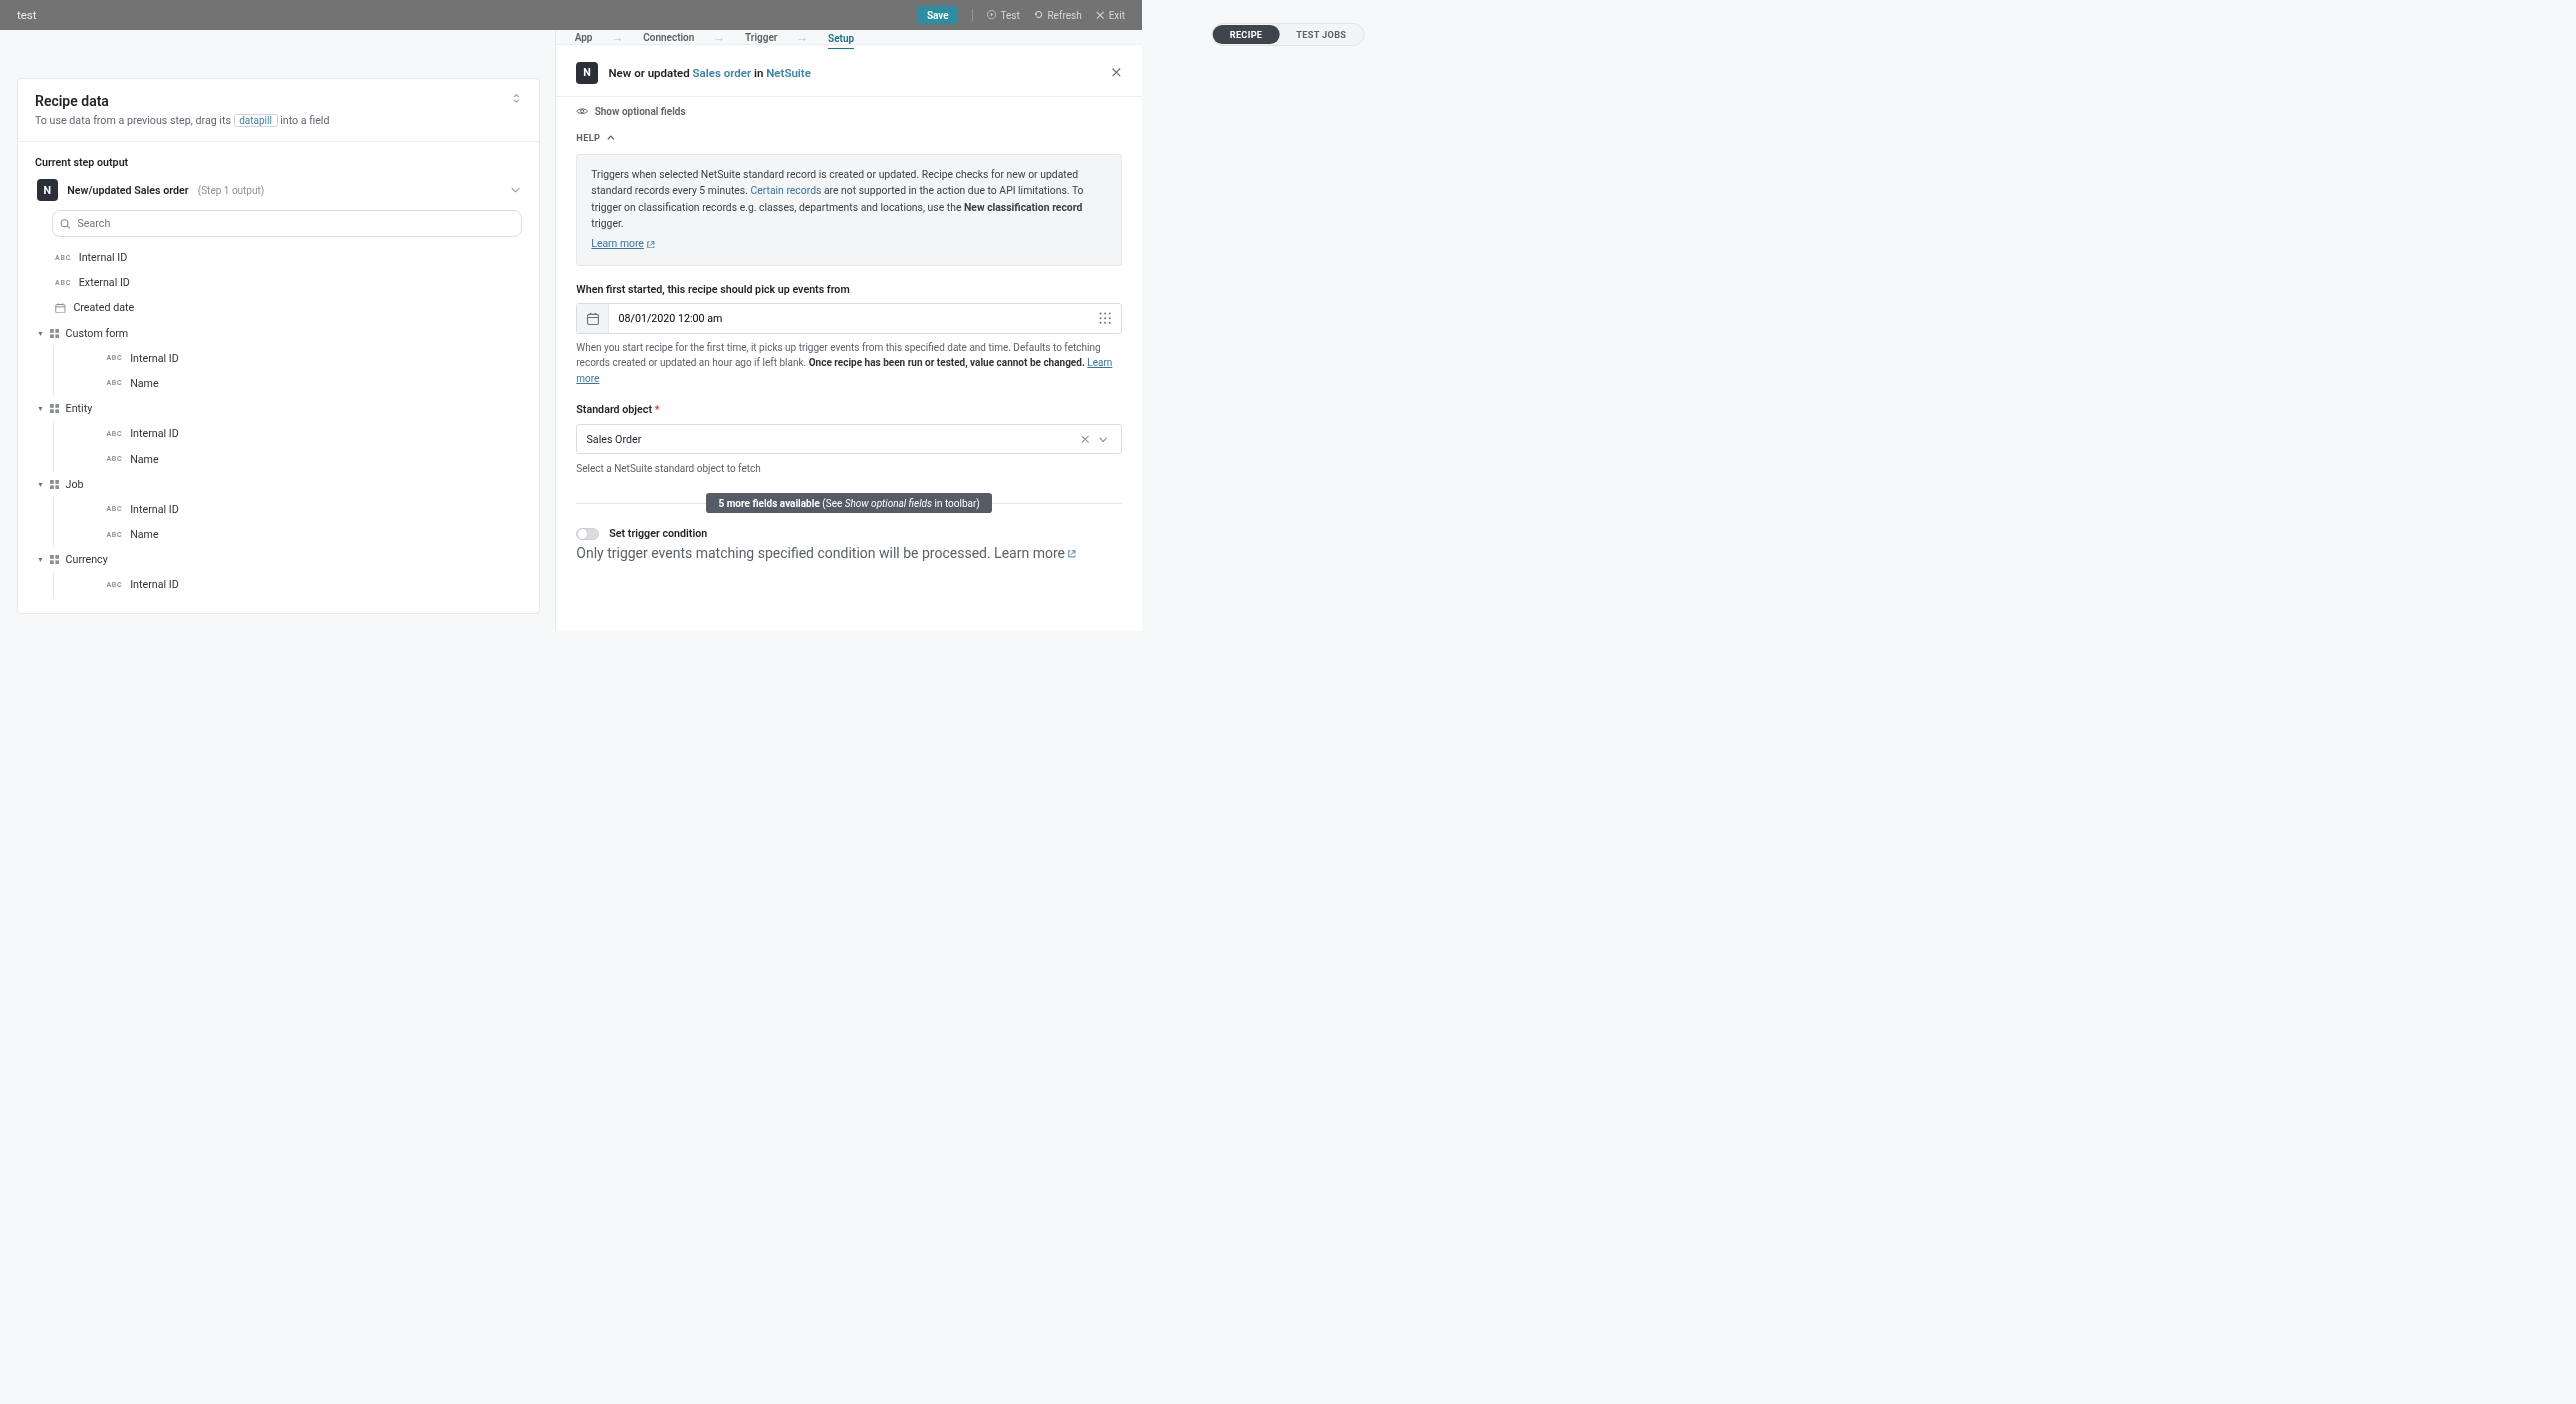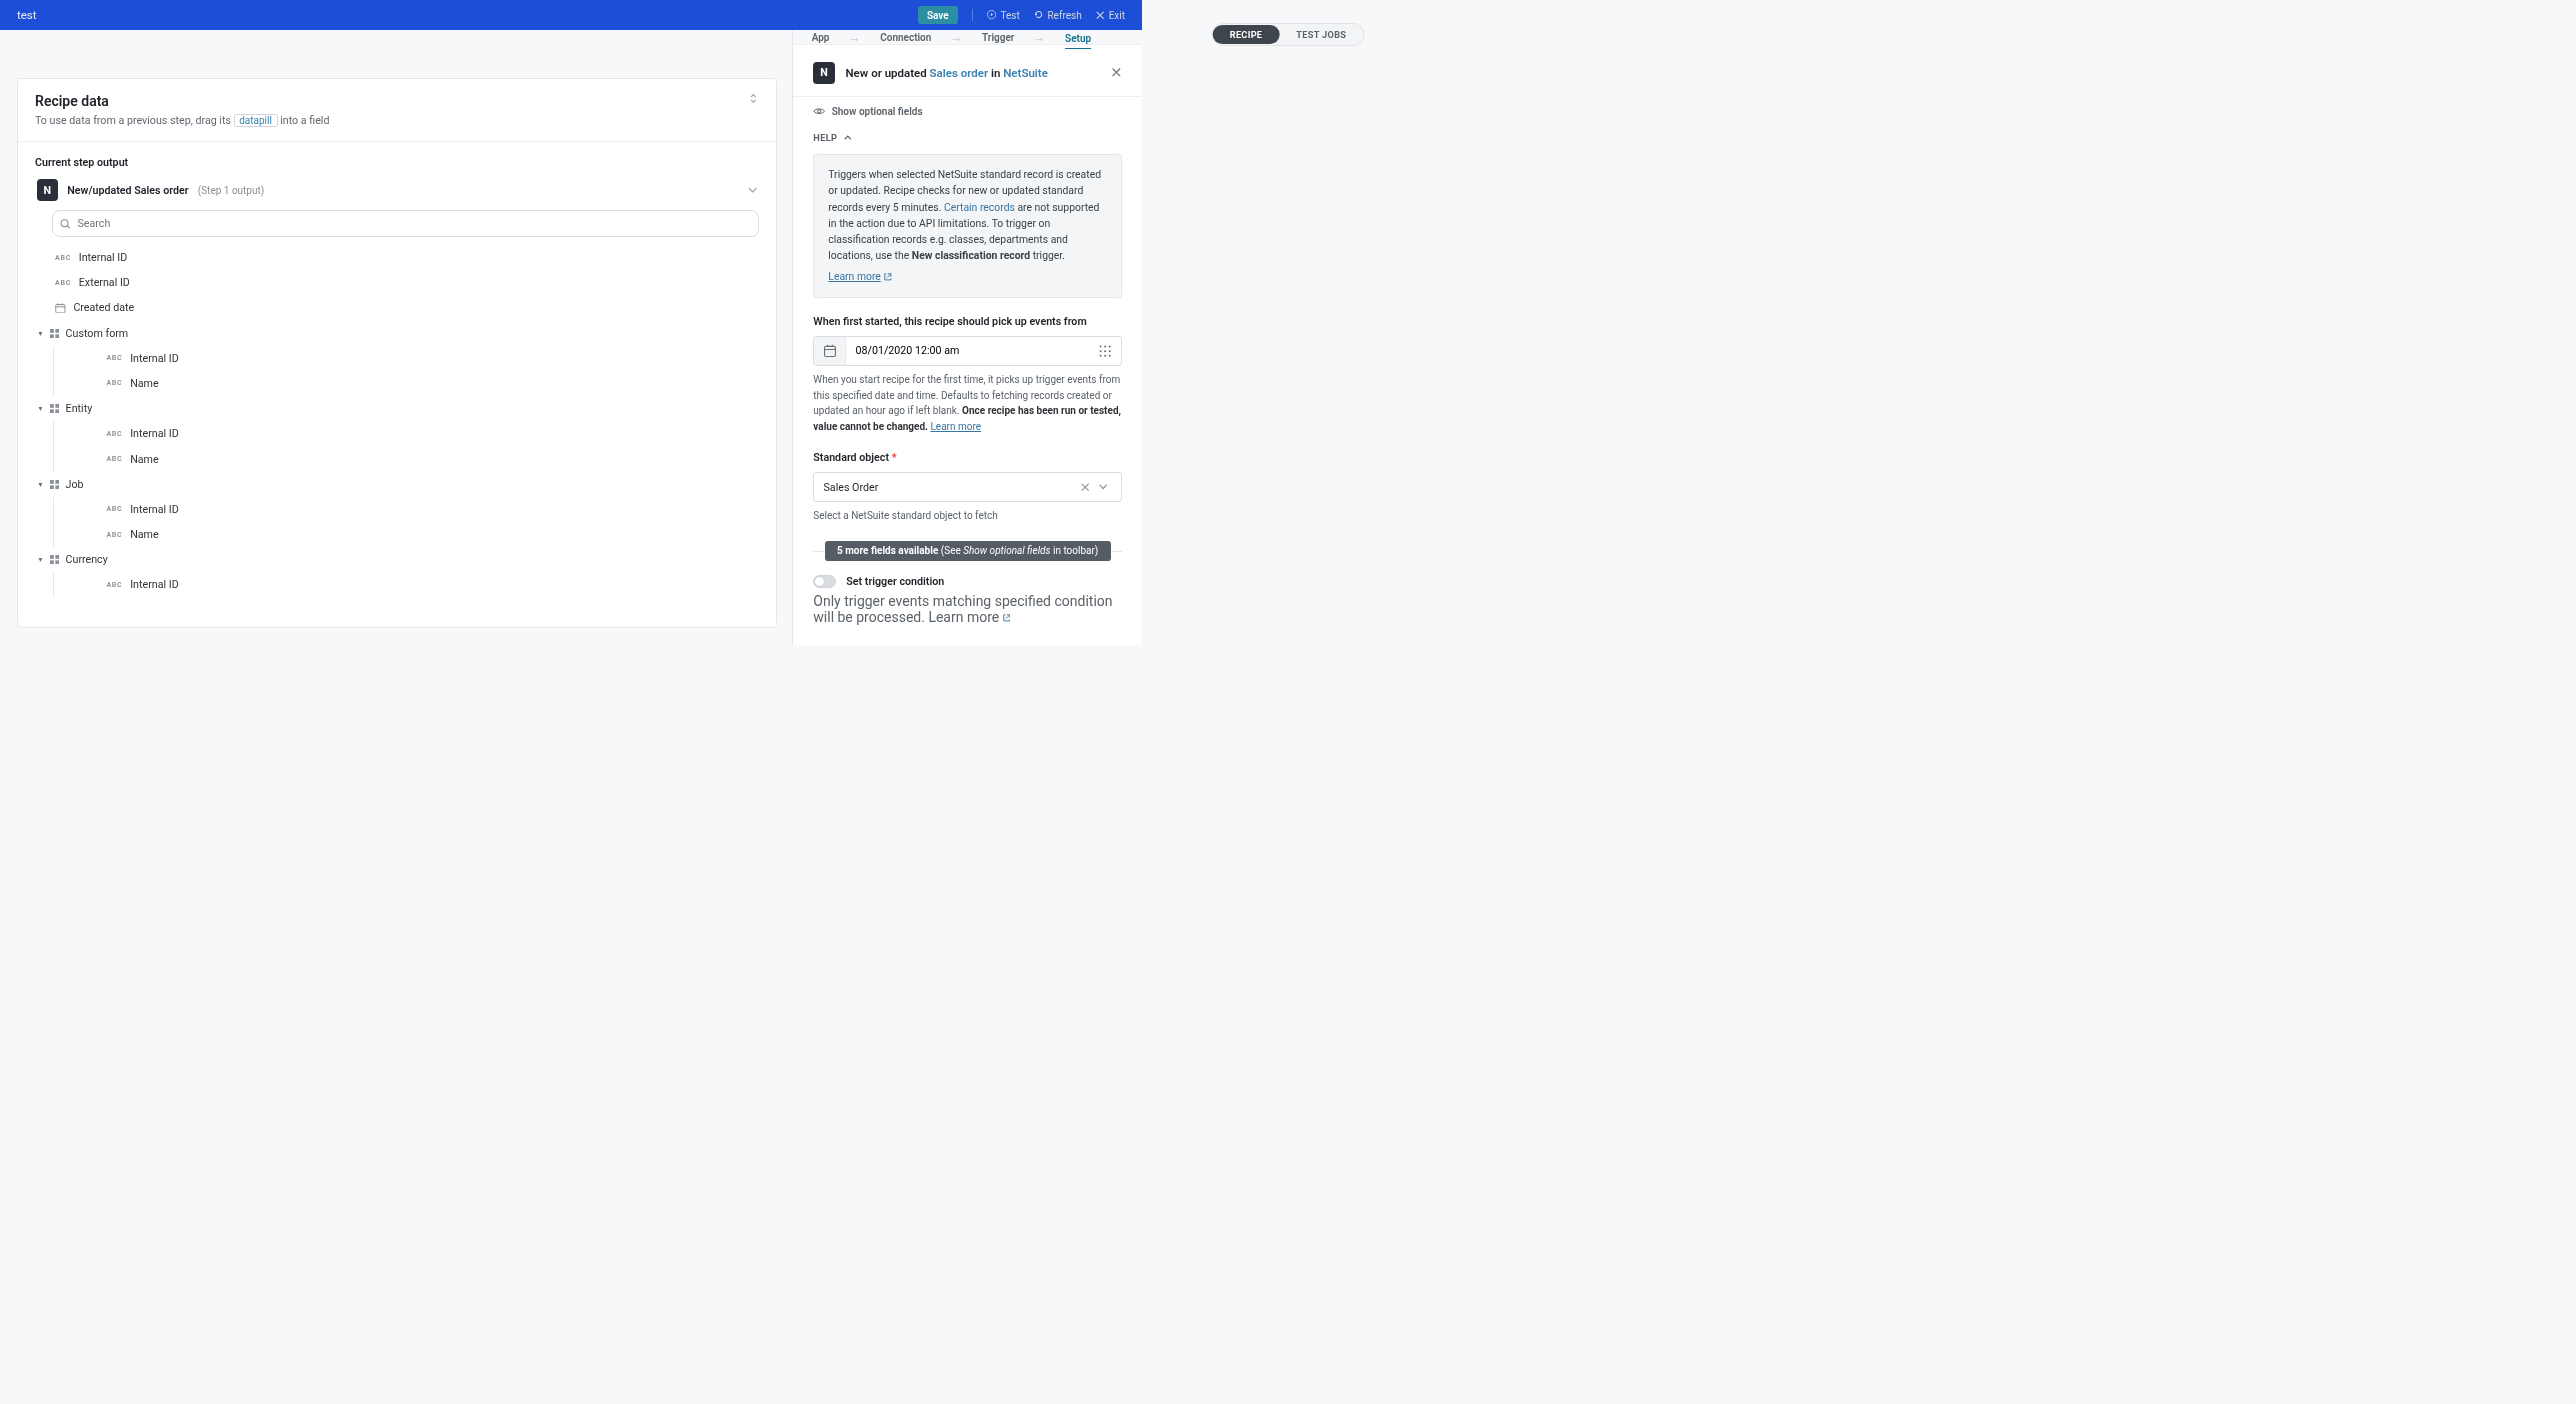--- a/index.html
+++ b/index.html
@@ -1,31 +1,31 @@
 <!DOCTYPE html>
 <html style="font-size:12.3px"><head>
 <meta charset="utf-8">
 <style>
 * { box-sizing: border-box; margin: 0; padding: 0; font-family: -apple-system, BlinkMacSystemFont, "Segoe UI", Roboto, Helvetica, Arial, sans-serif; }
 body { background: #f7f8f9; color: #1d2129; font-size: 10.7px; width: 1142px; }
-.app-header { background: #1d4ed8; color: #fff; display: flex; align-items: center; justify-content: space-between; padding: 6.1px 17px; height: 30px; }
+.app-header { background: #737373; color: #fff; display: flex; align-items: center; justify-content: space-between; padding: 6.1px 17px; height: 30px; }
 .app-title { font-size: 11.5px; color: #eaeef0; }
 .header-actions { display: flex; align-items: center; gap: 14px; }
 .save-btn { background: #2b8ea3; color: #fff; border: none; border-radius: 3.1px; padding: 3.8px 9.2px; font-weight: 600; font-size: 10px; cursor: pointer; }
 .header-action { color: #cfd8dc; font-size: 10px; display: flex; align-items: center; gap: 4.6px; cursor: pointer; }
 .header-divider { width: 0.8px; height: 12.3px; background: rgba(255,255,255,0.25); }
 
 .subheader-tabs-pill { position: absolute; top: 23px; left: 50%; transform: translateX(-50%); background: #f3f4f6; border-radius: 15.3px; display: flex; align-items: center; border: 0.8px solid #e2e4e8; height: 23px; }
 .pill-tab { padding: 3.8px 17px; font-size: 9.2px; font-weight: 700; letter-spacing: 0.3px; border-radius: 14px; cursor: pointer; color: #5b6269; }
 .pill-tab.active { background: #3f454c; color: #fff; }
 
 .main { display: flex; gap: 15.3px; padding: 17px; position: relative; }
 
 
-.left-panel { background: #fff; border-radius: 4.6px; border: 0.8px solid #e5e7eb; width: 760px; margin-top: 31px; }
+.left-panel { background: #fff; border-radius: 4.6px; border: 0.8px solid #e5e7eb; width: 523px; margin-top: 31px; }
 .left-header { padding: 14px 17px; border-bottom: 0.8px solid #eceef1; display:flex; justify-content:space-between; align-items:flex-start; }
 .left-header h2 { font-size: 14px; font-weight: 600; color: #1f2328; margin-bottom: 4.6px; }
 .left-header .sub { font-size: 10.7px; color: #606770; }
 .datapill-tag { display: inline-block; border: 0.8px solid #d0d4da; border-radius: 2.3px; padding: 0 4.6px; color: #3b82b0; font-size: 10px; }
 .collapse-icon { color: #9aa1a9; cursor: pointer; }
 
 .properties-row { margin: 12.3px 17px 0; display:flex; align-items:center; gap: 9.2px; padding: 7.7px 4.6px; border-bottom: 0.8px solid #eceef1; cursor:pointer; }
 .prop-icon { width: 21.5px; height: 21.5px; background: #2b8ea3; border-radius: 3.1px; display:flex; align-items:center; justify-content:center; color:#fff; }
 .properties-row .chev { margin-left: auto; color:#9aa1a9; }
 

